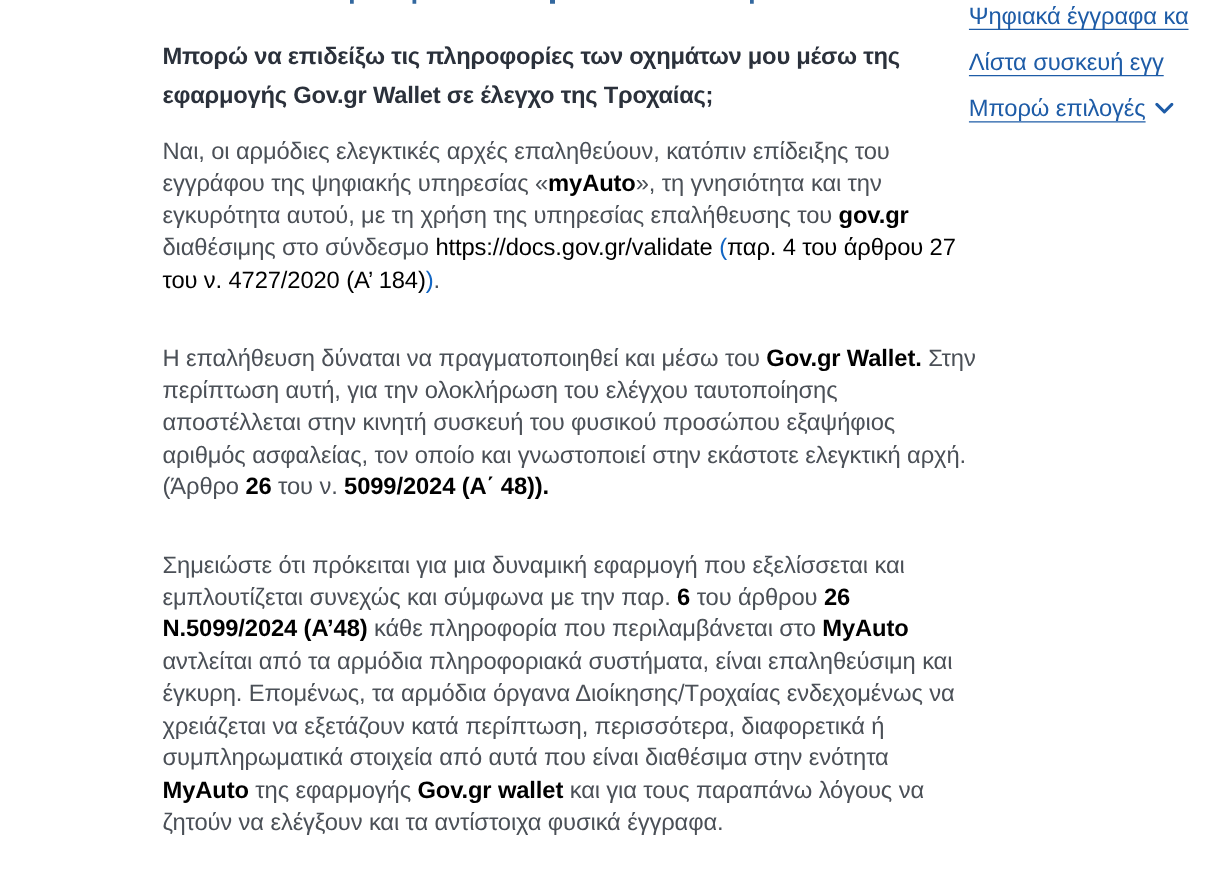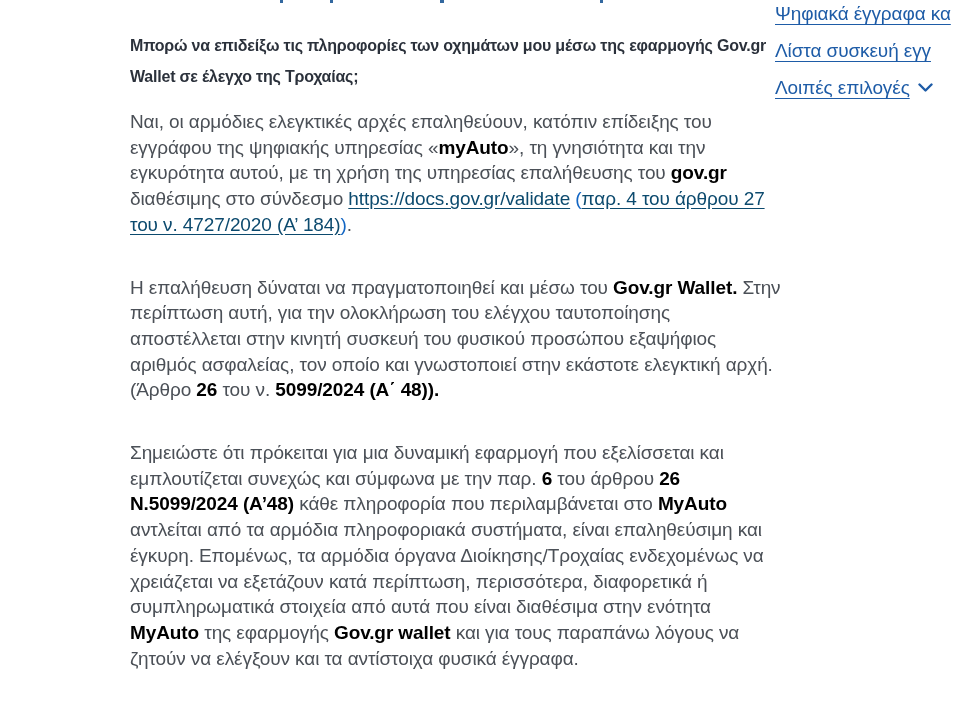--- a/index.html
+++ b/index.html
@@ -19,40 +19,39 @@
   .frag.f3 { left: 440px; width: 4px; }
   .frag.f4 { left: 600px; }
 
   .content {
     position: absolute;
     left: 130px; top: 0;
     width: 652px;
   }
   .question {
     margin: 30px 11px 17px 0;
-    font-size: 16px;
+    font-size: 19px;
     line-height: 31px;
     font-weight: bold;
     letter-spacing: -0.2px;
     color: #2b313b;
     width: 655px;
   }
   .para {
     margin: 0 0 37px 0;
     font-size: 19px;
     line-height: 25.7px;
     letter-spacing: -0.1px;
     color: #4b5057;
   }
   .para:last-child { margin-bottom: 12px; }
   .seg { color: inherit; }
   .seg-strong { font-weight: 600; color: #000000; }
   .seg-link {
-    color: #0c4a6e;
-    text-decoration: underline;
+    color: #000000;
     text-underline-offset: 3px;
     cursor: pointer;
   }
   .seg-paren { color: #1266c4; text-decoration: none; }
 
   .sidebar {
     position: absolute;
     left: 775px; top: 3px;
     width: 193px;
     overflow: hidden;
@@ -92,18 +91,18 @@
     <div id="paragraphs">
         <p class="para"><span class="seg">Ναι, οι αρμόδιες ελεγκτικές αρχές επαληθεύουν, κατόπιν επίδειξης του εγγράφου της ψηφιακής υπηρεσίας «</span><span class="seg seg-strong">myAuto</span><span class="seg">», τη γνησιότητα και την εγκυρότητα αυτού, με τη χρήση της υπηρεσίας επαλήθευσης του </span><span class="seg seg-strong">gov.gr</span><span class="seg"> διαθέσιμης στο σύνδεσμο </span><a class="seg seg-link">https://docs.gov.gr/validate</a><span class="seg"> </span><span class="seg seg-paren">(</span><a class="seg seg-link">παρ. 4 του άρθρου 27 του ν. 4727/2020 (Α’ 184)</a><span class="seg seg-paren">)</span><span class="seg">.</span></p>
         <p class="para"><span class="seg">Η επαλήθευση δύναται να πραγματοποιηθεί και μέσω του </span><span class="seg seg-strong">Gov.gr Wallet.</span><span class="seg"> Στην περίπτωση αυτή, για την ολοκλήρωση του ελέγχου ταυτοποίησης αποστέλλεται στην κινητή συσκευή του φυσικού προσώπου εξαψήφιος αριθμός ασφαλείας, τον οποίο και γνωστοποιεί στην εκάστοτε ελεγκτική αρχή. (Άρθρο </span><span class="seg seg-strong">26</span><span class="seg"> του ν. </span><span class="seg seg-strong">5099/2024 (Α΄ 48)).</span></p>
         <p class="para"><span class="seg">Σημειώστε ότι πρόκειται για μια δυναμική εφαρμογή που εξελίσσεται και εμπλουτίζεται συνεχώς και σύμφωνα με την παρ. </span><span class="seg seg-strong">6</span><span class="seg"> του άρθρου </span><span class="seg seg-strong">26 Ν.5099/2024 (Α’48)</span><span class="seg"> κάθε πληροφορία που περιλαμβάνεται στο </span><span class="seg seg-strong">MyAuto</span><span class="seg"> αντλείται από τα αρμόδια πληροφοριακά συστήματα, είναι επαληθεύσιμη και έγκυρη. Επομένως, τα αρμόδια όργανα Διοίκησης/Τροχαίας ενδεχομένως να χρειάζεται να εξετάζουν κατά περίπτωση, περισσότερα, διαφορετικά ή συμπληρωματικά στοιχεία από αυτά που είναι διαθέσιμα στην ενότητα </span><span class="seg seg-strong">MyAuto</span><span class="seg"> της εφαρμογής </span><span class="seg seg-strong">Gov.gr wallet</span><span class="seg"> και για τους παραπάνω λόγους να ζητούν να ελέγξουν και τα αντίστοιχα φυσικά έγγραφα.</span></p>
       </div>
   </main>
 
   <aside class="sidebar">
     <a class="side-link">Ψηφιακά έγγραφα κα</a>
     <a class="side-link">Λίστα συσκευή εγγ</a>
-    <a class="side-link"><span>Λοιπές επιλογές</span><svg class="chev" width="15" height="10" viewBox="0 0 15 10">
+    <a class="side-link"><span>Μπορώ επιλογές</span><svg class="chev" width="15" height="10" viewBox="0 0 15 10">
         <polyline points="1.5,1.5 7.5,7.5 13.5,1.5" fill="none" stroke="#1e5ca7" stroke-width="2.4" stroke-linecap="round" stroke-linejoin="round"></polyline>
       </svg></a>
   </aside>
 
 </div>
 
 </body></html>

